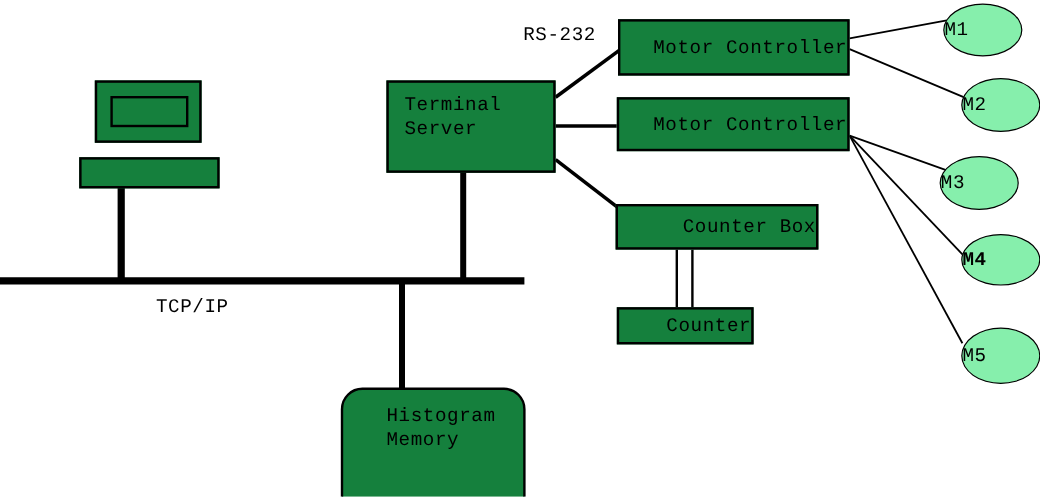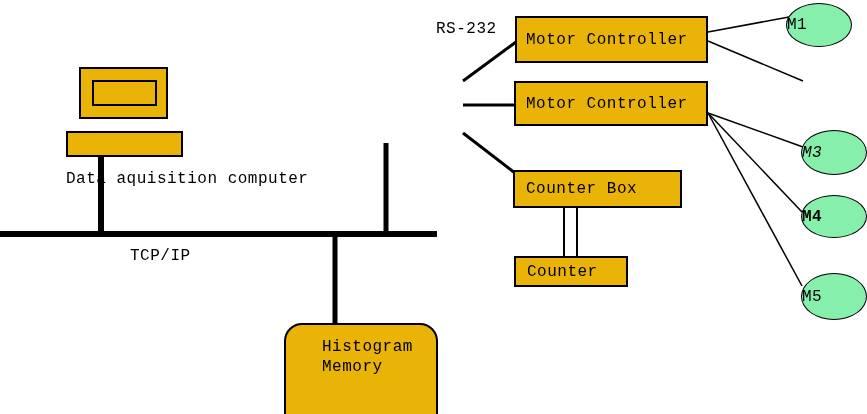--- a/index.html
+++ b/index.html
@@ -15,22 +15,23 @@
     overflow: hidden;
   }
   #wires {
     position: absolute;
     left: 0; top: 0;
     width: 867px; height: 414px;
   }
   .box {
     position: absolute;
     border: 2px solid #000000;
-    background: #eab308;
+    background: #15803d;
     box-sizing: border-box;
+    justify-content: flex-end;
   }
   .vcenter {
     display: flex;
     align-items: center;
   }
   .ellipse {
     position: absolute;
     border: 1.5px solid #000000;
     border-radius: 50%;
     background: #86efac;
@@ -74,24 +75,27 @@
     <line x1="708" y1="113" x2="802" y2="286" stroke="#000" stroke-width="1.5"></line>
 
     <line x1="564" y1="208" x2="564" y2="256" stroke="#000" stroke-width="2"></line>
     <line x1="577" y1="208" x2="577" y2="256" stroke="#000" stroke-width="2"></line>
   </svg>
 
   <div class="box" style="left:79px; top:67px; width:89px; height:52px;"></div>
   <div class="box" style="left:92px; top:80px; width:65px; height:26px;"></div>
   <div class="box" style="left:66px; top:131px; width:117px; height:26px;"></div>
 
-  <div class="lbl" style="left:66px; top:170px;">Data aquisition computer</div>
   <div class="lbl" style="left:130px; top:247px;">TCP/IP</div>
   <div class="lbl" style="left:436px; top:20px;">RS-232</div>
 
+  <div class="box" style="left:322px; top:67px; width:141px; height:77px; padding:9px 0 0 13px;">
+    <span class="twoline">Terminal
+Server</span>
+  </div>
 
   <div class="box vcenter" style="left:515px; top:16px; width:193px; height:47px; padding-left:9px;">
     <span>Motor Controller</span>
   </div>
 
   <div class="box vcenter" style="left:514px; top:81px; width:194px; height:45px; padding-left:10px;">
     <span>Motor Controller</span>
   </div>
 
   <div class="box vcenter" style="left:514px; top:256px; width:114px; height:31px; padding-left:11px;">
@@ -103,21 +107,24 @@
   </div>
 
   <div class="box" style="left:284px; top:323px; width:154px; height:113px; padding:12px 0 0 36px;border-radius:18px;">
     <span class="twoline">Histogram
 Memory</span>
   </div>
 
   <div class="ellipse" style="left:786px; top:3px; width:66px; height:44px;">
     <span>M1</span>
   </div>
-  <div class="ellipse" style="left:801px; top:130px; width:66px; height:45px;font-style:italic;">
+  <div class="ellipse" style="left:801px; top:65px; width:66px; height:45px;">
+    <span>M2</span>
+  </div>
+  <div class="ellipse" style="left:783px; top:130px; width:66px; height:45px;">
     <span>M3</span>
   </div>
   <div class="ellipse" style="left:801px; top:195px; width:66px; height:43px;font-weight:bold;">
     <span>M4</span>
   </div>
   <div class="ellipse" style="left:801px; top:273px; width:66px; height:47px;font-family:Liberation Mono, monospace;">
     <span>M5</span>
   </div>
 
 </div>

